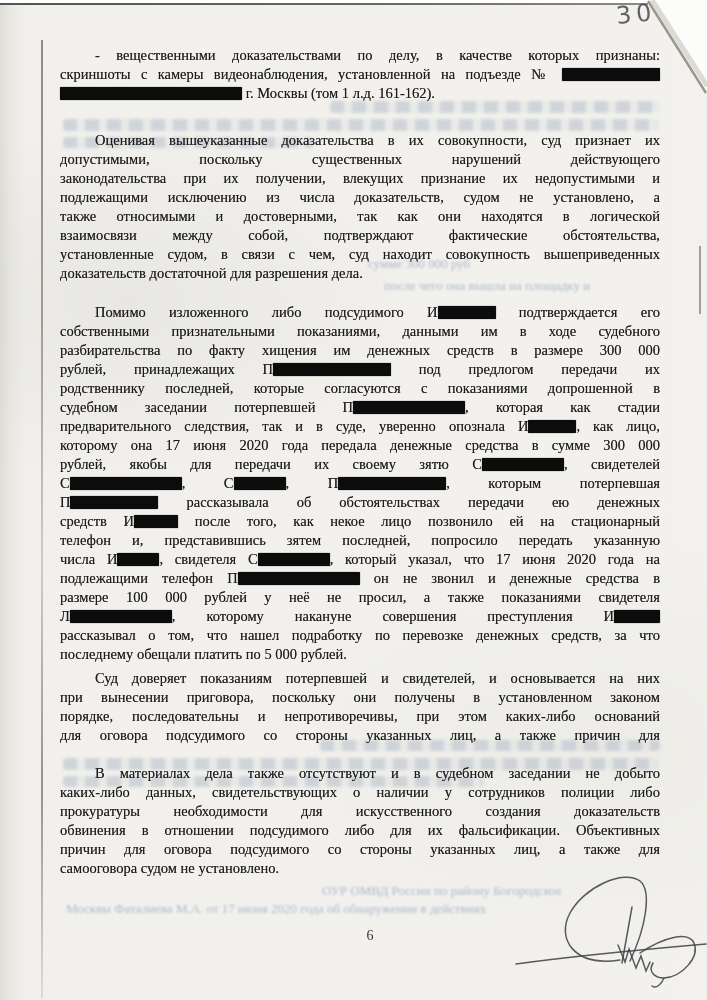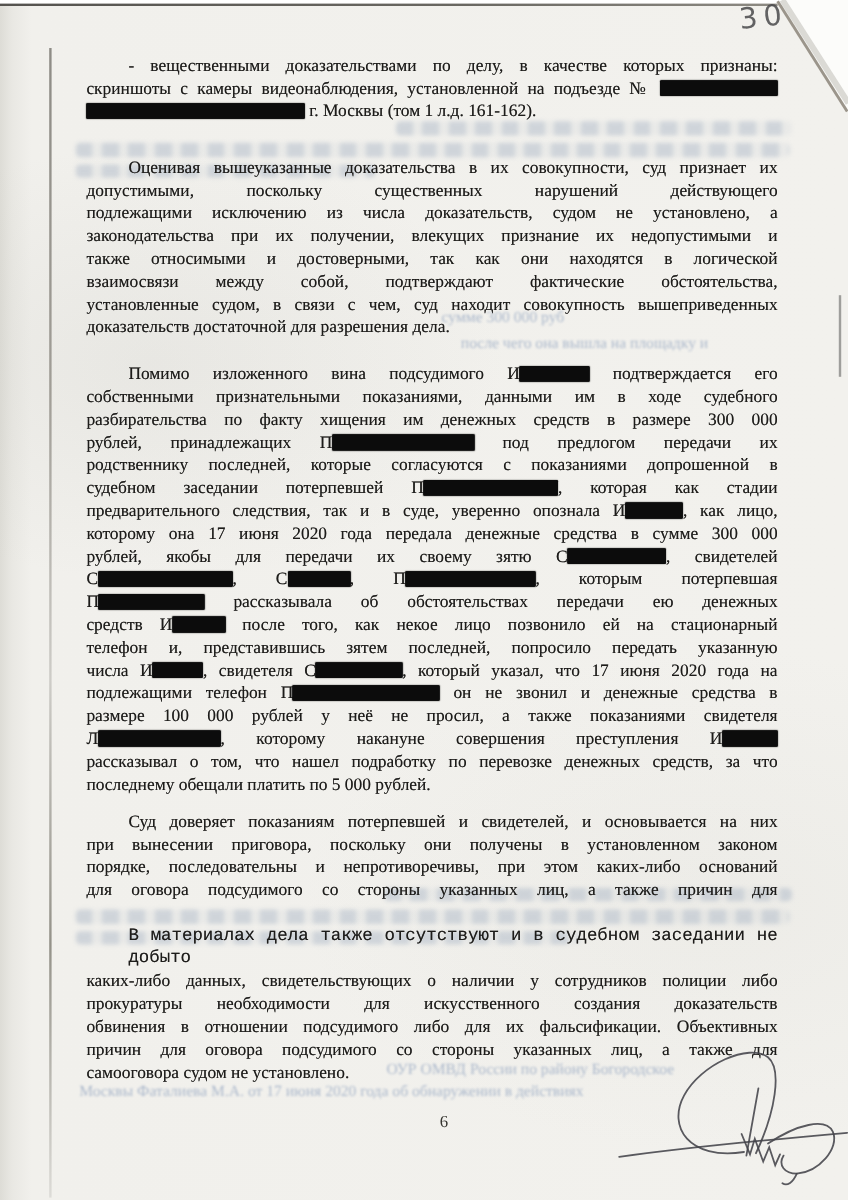--- a/index.html
+++ b/index.html
@@ -15,21 +15,21 @@
             background:linear-gradient(90deg,#55534f,#6a6862 60%,#8d8a83);}
   .crease{position:absolute;left:41px;top:40px;width:2px;height:958px;
           background:linear-gradient(#8e8c86 0%,#a19e97 30%,rgba(140,138,132,.35) 55%,#949289 78%,rgba(140,138,132,.2) 100%);}
   .right-edge{position:absolute;left:699px;top:246px;width:2px;height:68px;background:rgba(90,90,88,.55);}
   .fold{position:absolute;right:0;top:0;}
   .handwritten{position:absolute;left:616px;top:0px;color:#4a4a4c;
                font-family:"DejaVu Sans", sans-serif;font-size:24px;font-weight:400;
                letter-spacing:5px;transform:rotate(-6deg);opacity:.85;}
   .doc{position:absolute;left:60px;top:46px;width:600px;color:#1d1c1a;
        font-size:14.5px;line-height:19px;text-shadow:0 0 .5px rgba(20,20,20,.6);}
-  .para{margin:12px;}
+  .para{margin:0;}
   .line{text-align:justify;text-align-last:justify;white-space:normal;min-height:19px;}
   .line.last{text-align-last:left;}
   .redact{display:inline-block;height:12.5px;background:#0c0c0c;vertical-align:-1.5px;
           border-radius:1px;box-shadow:0 0 1px #000;}
   .bleed-text{position:absolute;color:#7e94b6;font-size:13px;white-space:nowrap;
               filter:blur(1px);opacity:.6;overflow:hidden;}
   .bleed-smudge{position:absolute;border-radius:4px;filter:blur(1.6px);opacity:.5;
                 background:repeating-linear-gradient(90deg,#aeb9c8 0 14px,rgba(174,185,200,.25) 14px 22px);}
   .pagenum{position:absolute;left:360px;top:928px;width:20px;text-align:center;
            font-size:14px;color:#35342f;}
@@ -60,29 +60,29 @@
 
   <div class="doc" id="doc-body">
       <div class="para" style="margin-top: 0px;">
         <div class="line" style="padding-left: 35px;"><span>- вещественными доказательствами по делу, в качестве которых признаны:</span></div>
         <div class="line"><span>скриншоты с камеры видеонаблюдения, установленной на подъезде № </span><span class="redact" style="width: 98px;"></span></div>
         <div class="line last"><span class="redact" style="width: 182px;"></span><span> г. Москвы (том 1 л.д. 161-162).</span></div>
       </div>
       <div class="para" style="margin-top: 28px;">
         <div class="line" style="padding-left: 35px;"><span>Оценивая вышеуказанные доказательства в их совокупности, суд признает их</span></div>
         <div class="line"><span>допустимыми, поскольку существенных нарушений действующего</span></div>
+        <div class="line"><span>законодательства при их получении, влекущих признание их недопустимыми и</span></div>
         <div class="line"><span>подлежащими исключению из числа доказательств, судом не установлено, а</span></div>
-        <div class="line"><span>законодательства при их получении, влекущих признание их недопустимыми и</span></div>
         <div class="line"><span>также относимыми и достоверными, так как они находятся в логической</span></div>
         <div class="line"><span>взаимосвязи между собой, подтверждают фактические обстоятельства,</span></div>
         <div class="line"><span>установленные судом, в связи с чем, суд находит совокупность вышеприведенных</span></div>
         <div class="line last"><span>доказательств достаточной для разрешения дела.</span></div>
       </div>
       <div class="para" style="margin-top: 20px;">
-        <div class="line" style="padding-left: 35px;"><span>Помимо изложенного вина подсудимого И</span><span class="redact" style="width: 58px;"></span><span> подтверждается его</span></div>
+        <div class="line" style="padding-left: 35px;"><span>Помимо изложенного либо подсудимого И</span><span class="redact" style="width: 58px;"></span><span> подтверждается его</span></div>
         <div class="line"><span>собственными признательными показаниями, данными им в ходе судебного</span></div>
         <div class="line"><span>разбирательства по факту хищения им денежных средств в размере 300 000</span></div>
         <div class="line"><span>рублей, принадлежащих П</span><span class="redact" style="width: 118px;"></span><span> под предлогом передачи их</span></div>
         <div class="line"><span>родственнику последней, которые согласуются с показаниями допрошенной в</span></div>
         <div class="line"><span>судебном заседании потерпевшей П</span><span class="redact" style="width: 112px;"></span><span>, которая как стадии</span></div>
         <div class="line"><span>предварительного следствия, так и в суде, уверенно опознала И</span><span class="redact" style="width: 48px;"></span><span>, как лицо,</span></div>
         <div class="line"><span>которому она 17 июня 2020 года передала денежные средства в сумме 300 000</span></div>
         <div class="line"><span>рублей, якобы для передачи их своему зятю С</span><span class="redact" style="width: 82px;"></span><span>, свидетелей</span></div>
         <div class="line"><span>С</span><span class="redact" style="width: 112px;"></span><span>, С</span><span class="redact" style="width: 52px;"></span><span>, П</span><span class="redact" style="width: 108px;"></span><span>, которым потерпевшая</span></div>
         <div class="line"><span>П</span><span class="redact" style="width: 88px;"></span><span> рассказывала об обстоятельствах передачи ею денежных</span></div>
@@ -95,21 +95,21 @@
         <div class="line"><span>рассказывал о том, что нашел подработку по перевозке денежных средств, за что</span></div>
         <div class="line last"><span>последнему обещали платить по 5 000 рублей.</span></div>
       </div>
       <div class="para" style="margin-top: 5px;">
         <div class="line" style="padding-left: 35px;"><span>Суд доверяет показаниям потерпевшей и свидетелей, и основывается на них</span></div>
         <div class="line"><span>при вынесении приговора, поскольку они получены в установленном законом</span></div>
         <div class="line"><span>порядке, последовательны и непротиворечивы, при этом каких-либо оснований</span></div>
         <div class="line"><span>для оговора подсудимого со стороны указанных лиц, а также причин для</span></div>
       </div>
       <div class="para" style="margin-top: 19px;">
-        <div class="line" style="padding-left: 35px; font-family: Liberation Mono, monospace;"><span>В материалах дела также отсутствуют и в судебном заседании не добыто</span></div>
+        <div class="line" style="padding-left: 35px;"><span>В материалах дела также отсутствуют и в судебном заседании не добыто</span></div>
         <div class="line"><span>каких-либо данных, свидетельствующих о наличии у сотрудников полиции либо</span></div>
         <div class="line"><span>прокуратуры необходимости для искусственного создания доказательств</span></div>
         <div class="line"><span>обвинения в отношении подсудимого либо для их фальсификации. Объективных</span></div>
         <div class="line"><span>причин для оговора подсудимого со стороны указанных лиц, а также для</span></div>
         <div class="line last"><span>самооговора судом не установлено.</span></div>
       </div>
     </div>
 
   <svg class="fold" width="82" height="100">
     <polygon points="24,0 82,0 82,92" fill="#fcfcfa"></polygon>

